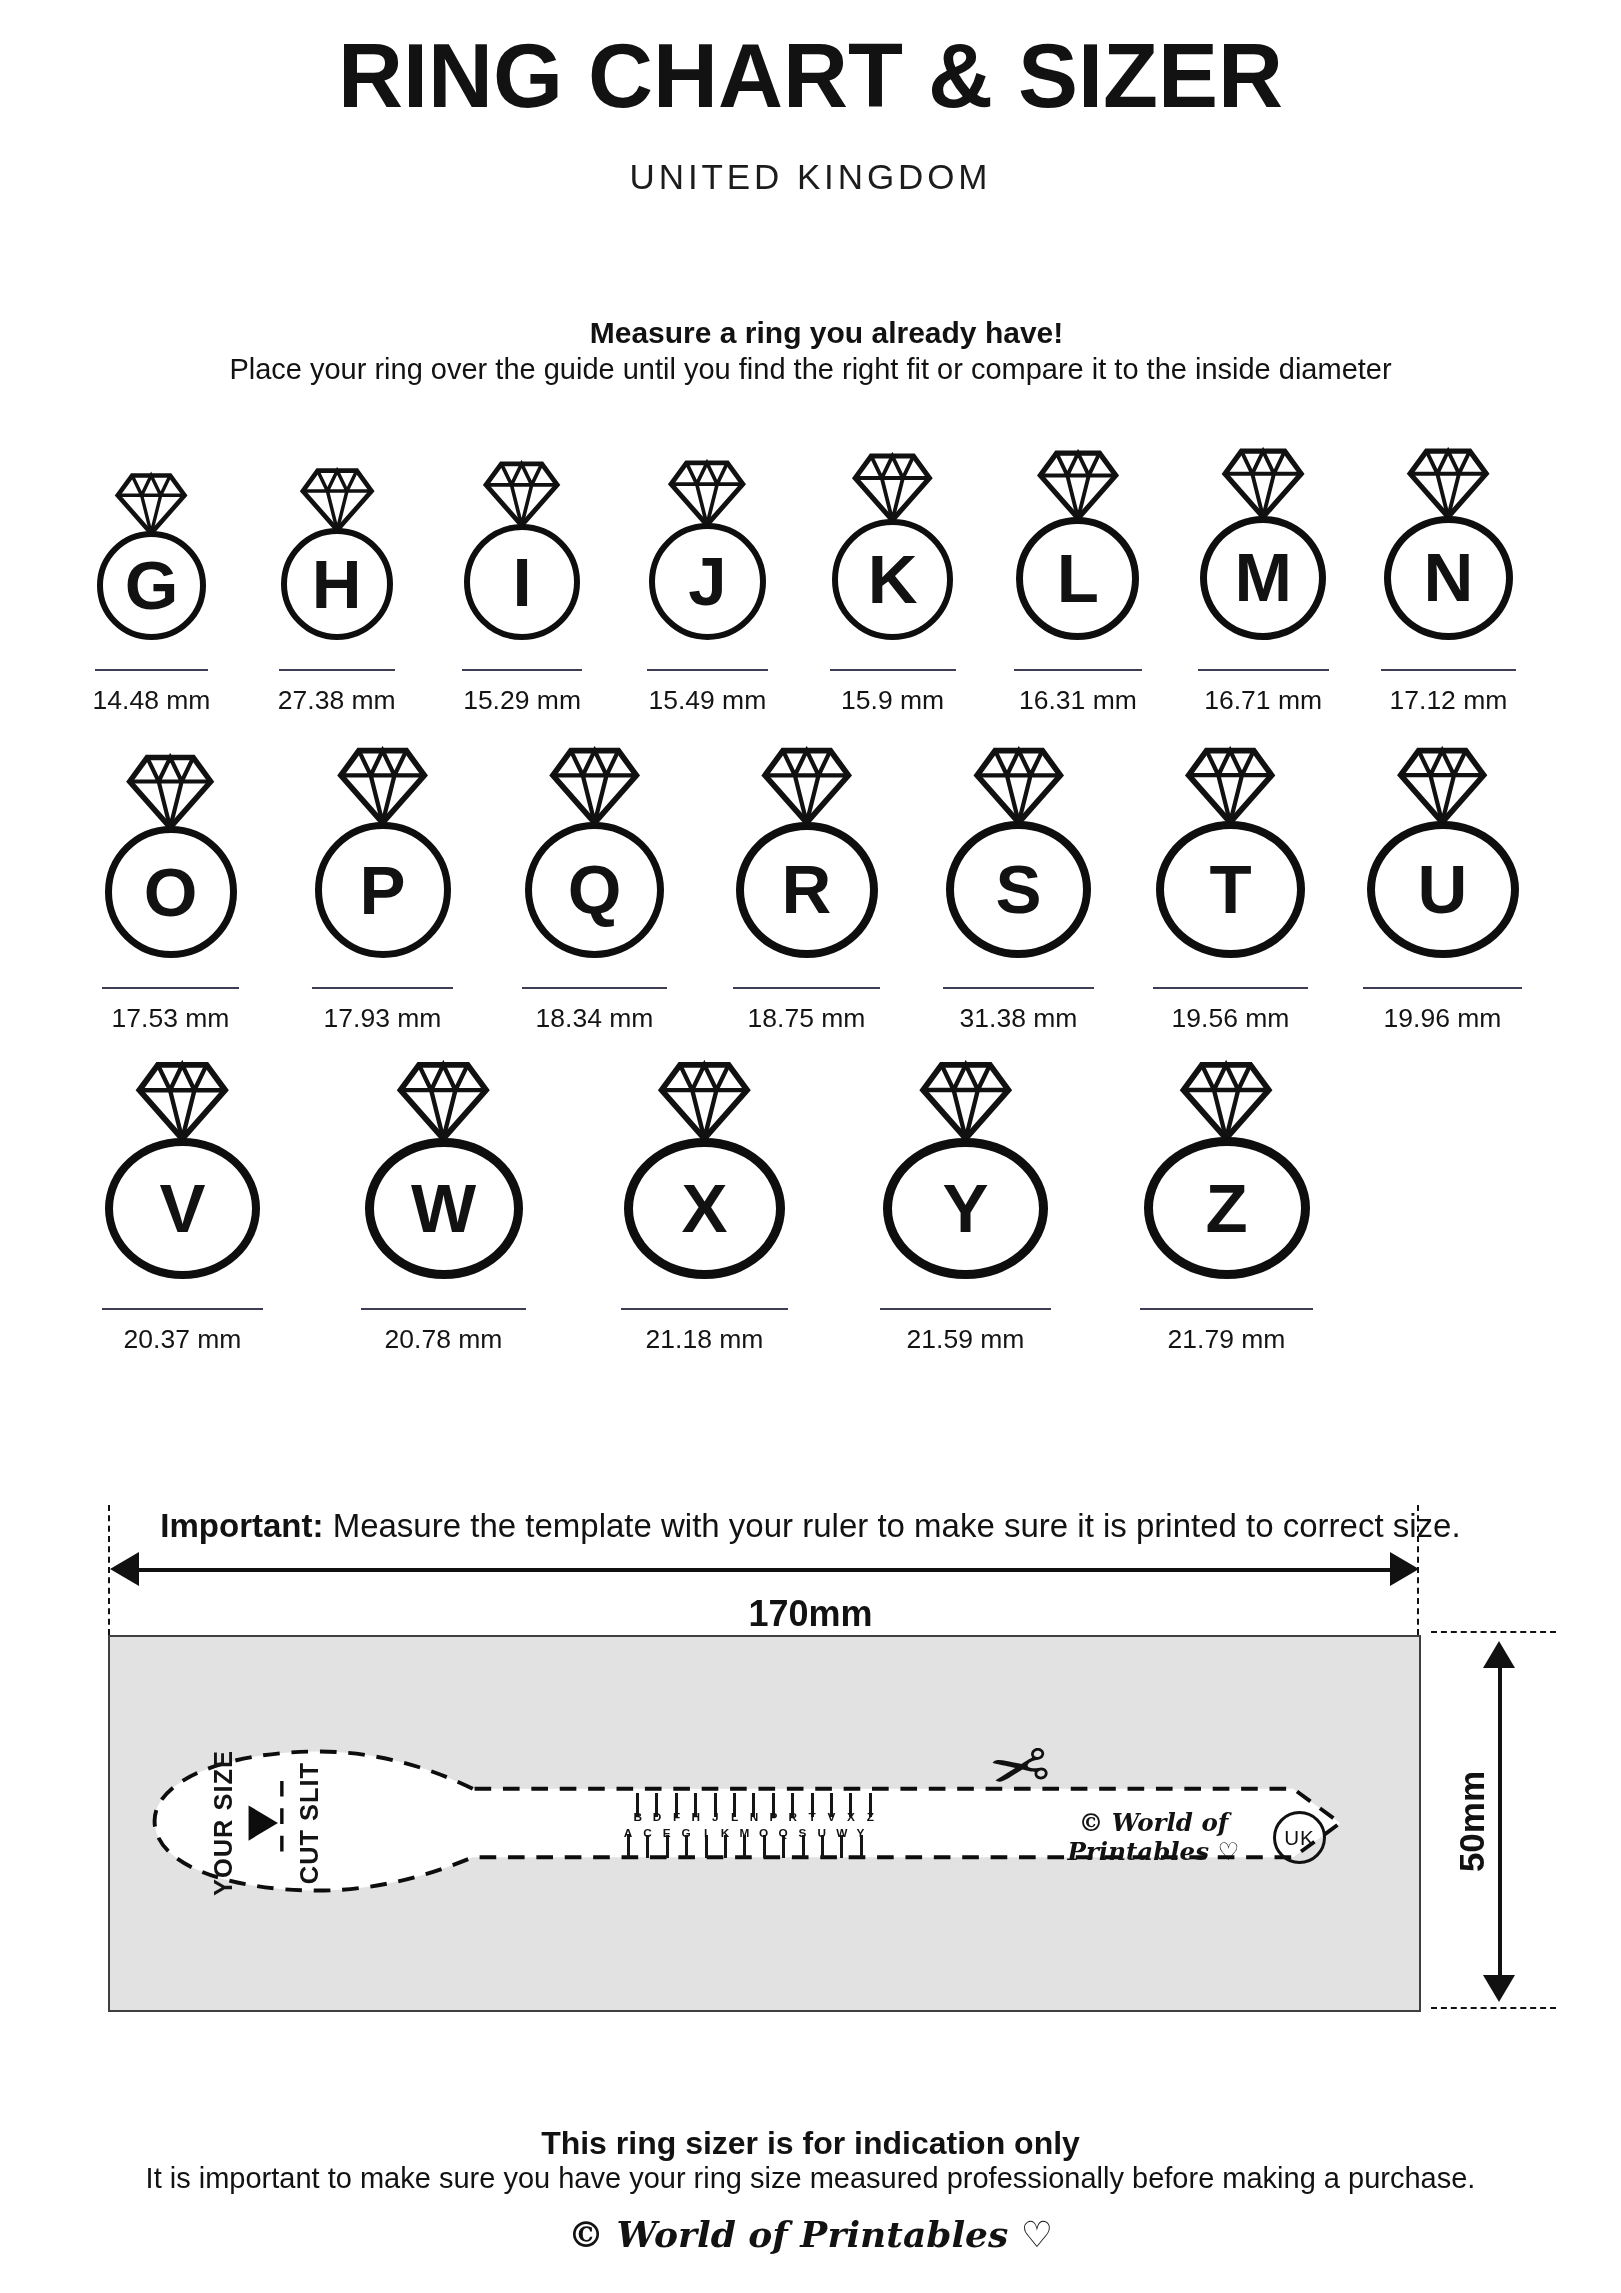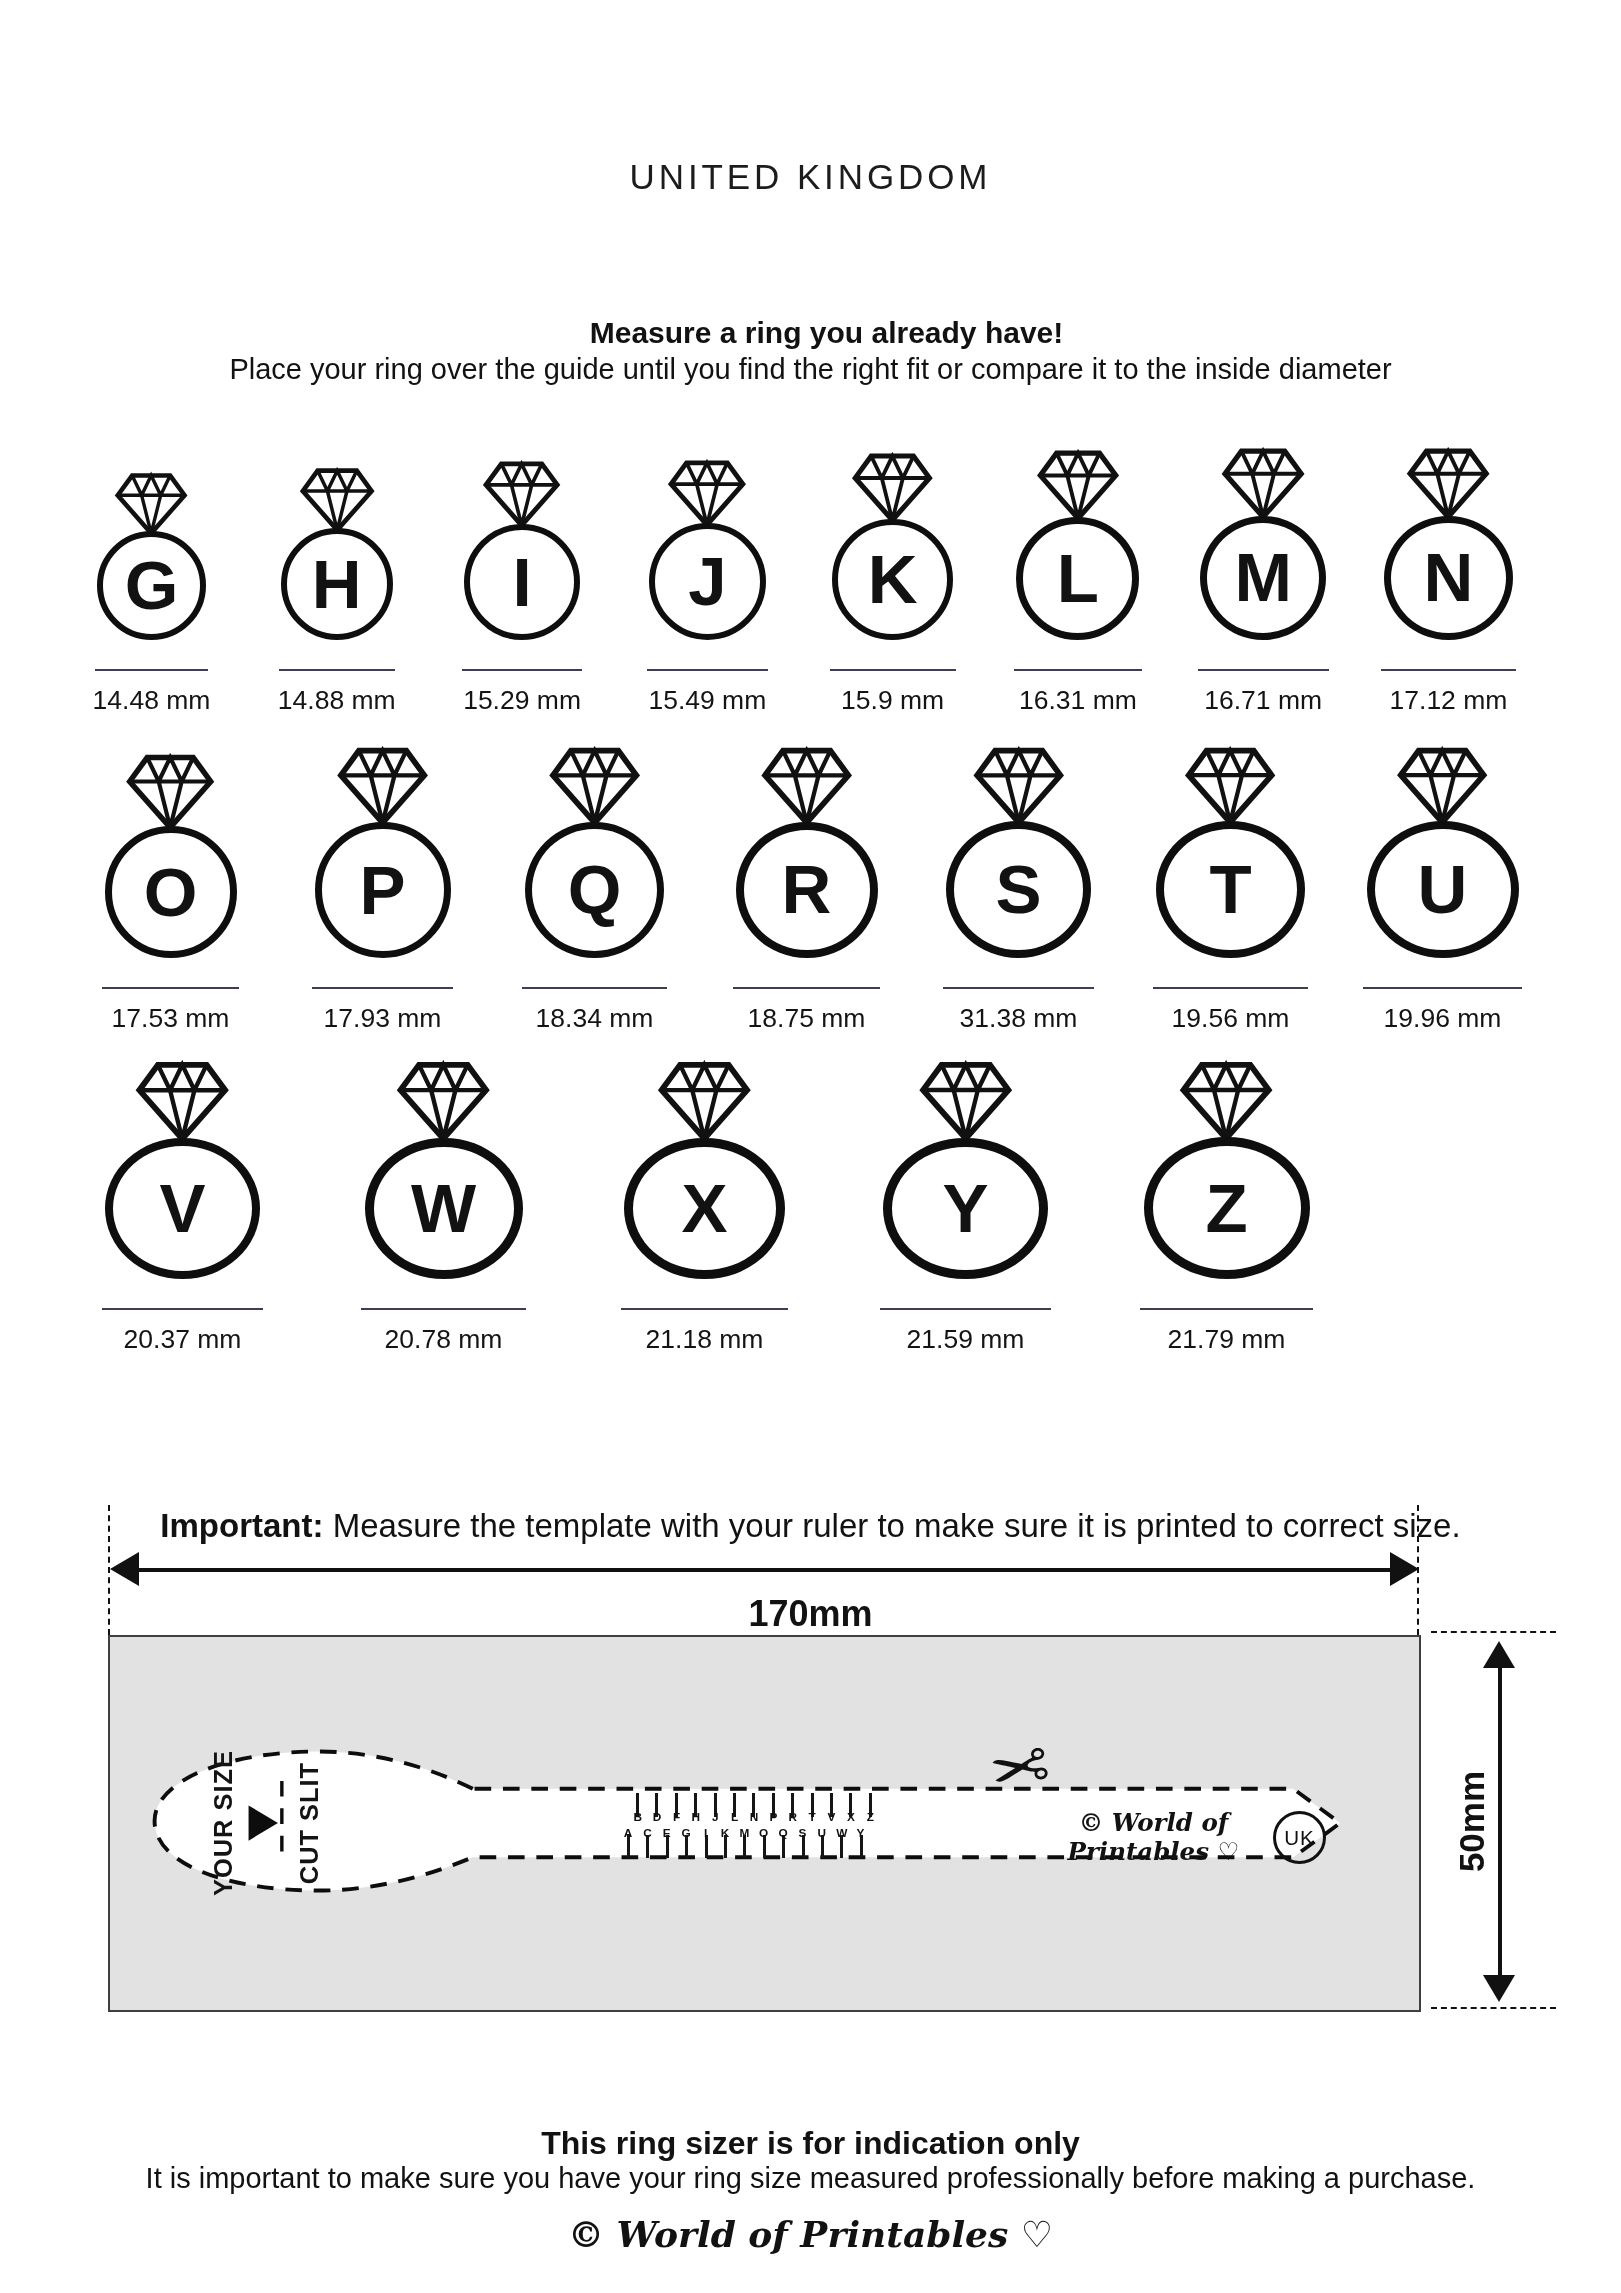--- a/index.html
+++ b/index.html
@@ -89,20 +89,21 @@
   <defs>
     <g id="diamond">
       <path d="M25 6 H75 L94 32 L50 82 L6 32 Z" fill="none" stroke="#111" stroke-width="6" stroke-linejoin="miter"></path>
       <path d="M6 32 H94 M25 6 L37.5 32 L50 6 L62.5 32 L75 6 M37.5 32 L50 82 M62.5 32 L50 82" fill="none" stroke="#111" stroke-width="4.5"></path>
     </g>
   </defs>
 </svg>
 
 <div class="page">
 
+  <div class="abs ctr title">RING CHART &amp; SIZER</div>
   <div class="abs ctr subtitle">UNITED KINGDOM</div>
 
   <div class="abs ctr intro-h">Measure a ring you already have!</div>
   <div class="abs ctr intro-b">Place your ring over the guide until you find the right fit or compare it to the inside diameter</div>
 
   <div class="ringrow row1">
     <div class="ring rG">
       <svg class="dia" viewBox="0 0 100 86">
           <use href="#diamond"></use>
         </svg>
@@ -113,21 +114,21 @@
       <div class="mmlab">14.48 mm</div>
     </div>
     <div class="ring rH">
       <svg class="dia" viewBox="0 0 100 86">
           <use href="#diamond"></use>
         </svg>
       <div class="band">
           <span class="letter">H</span>
         </div>
       <div class="rule"></div>
-      <div class="mmlab">14.88 mm</div>
+      <div class="mmlab">27.38 mm</div>
     </div>
     <div class="ring rI">
       <svg class="dia" viewBox="0 0 100 86">
           <use href="#diamond"></use>
         </svg>
       <div class="band">
           <span class="letter">I</span>
         </div>
       <div class="rule"></div>
       <div class="mmlab">15.29 mm</div>

